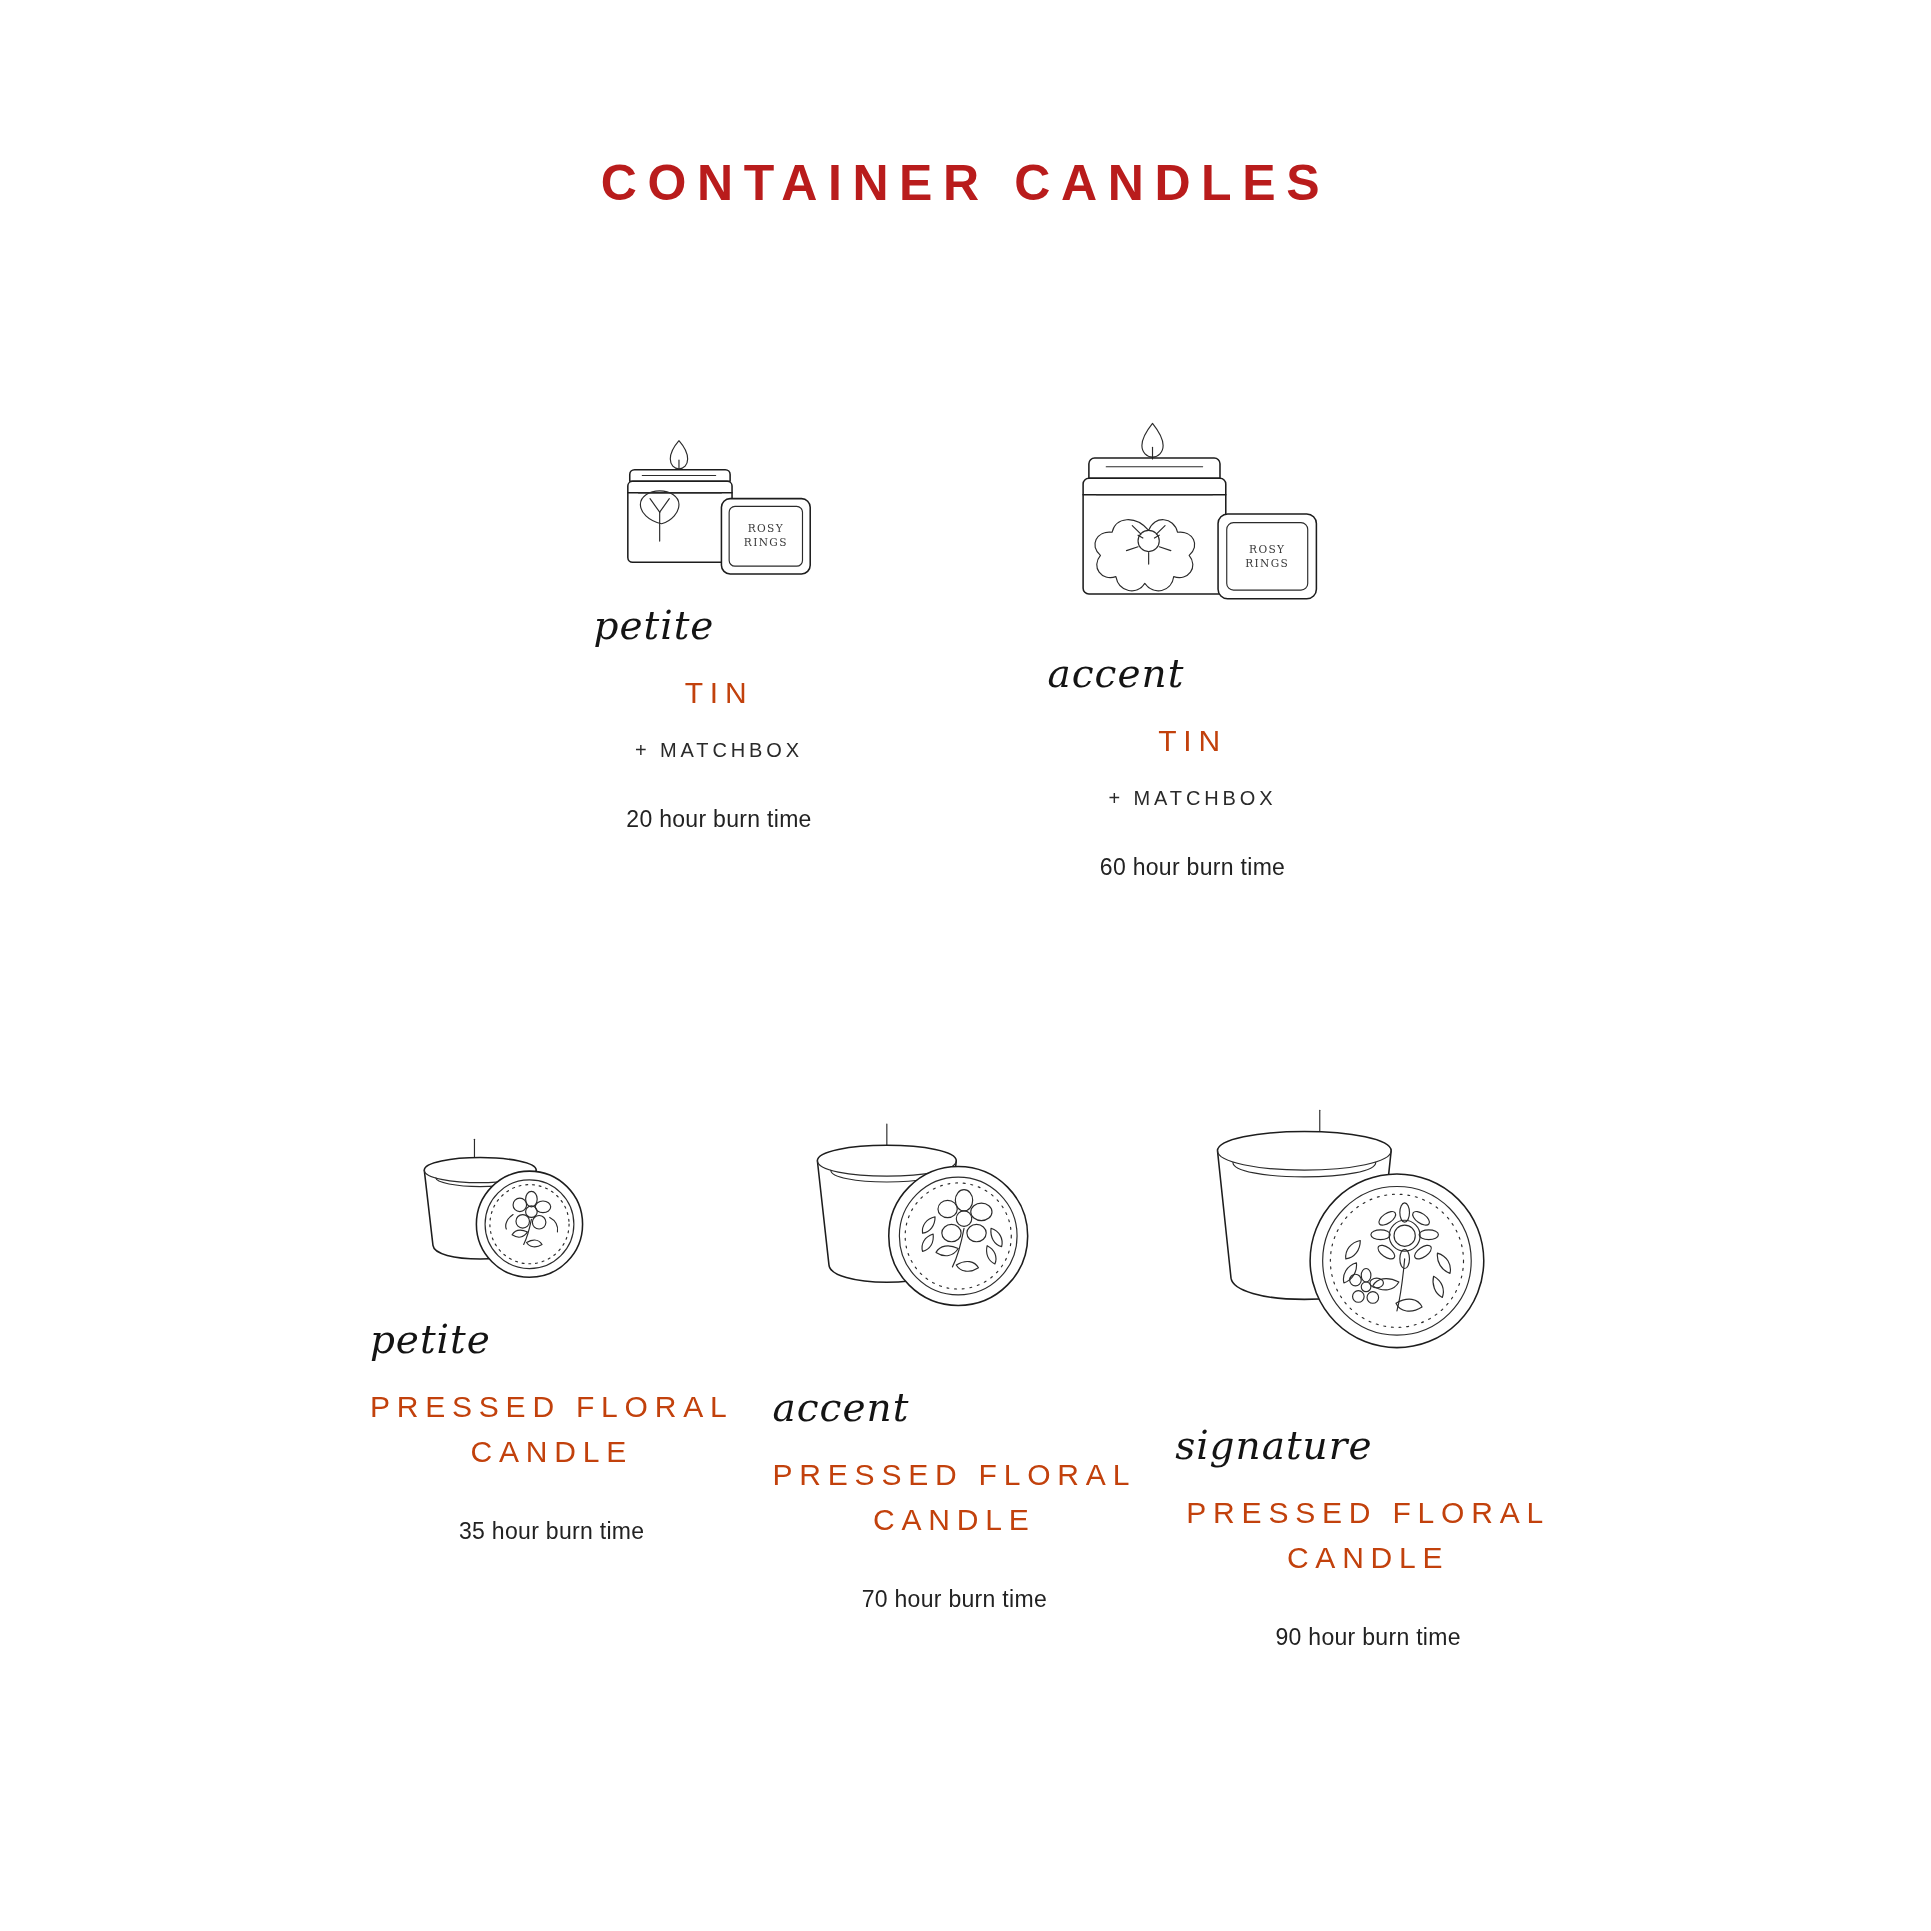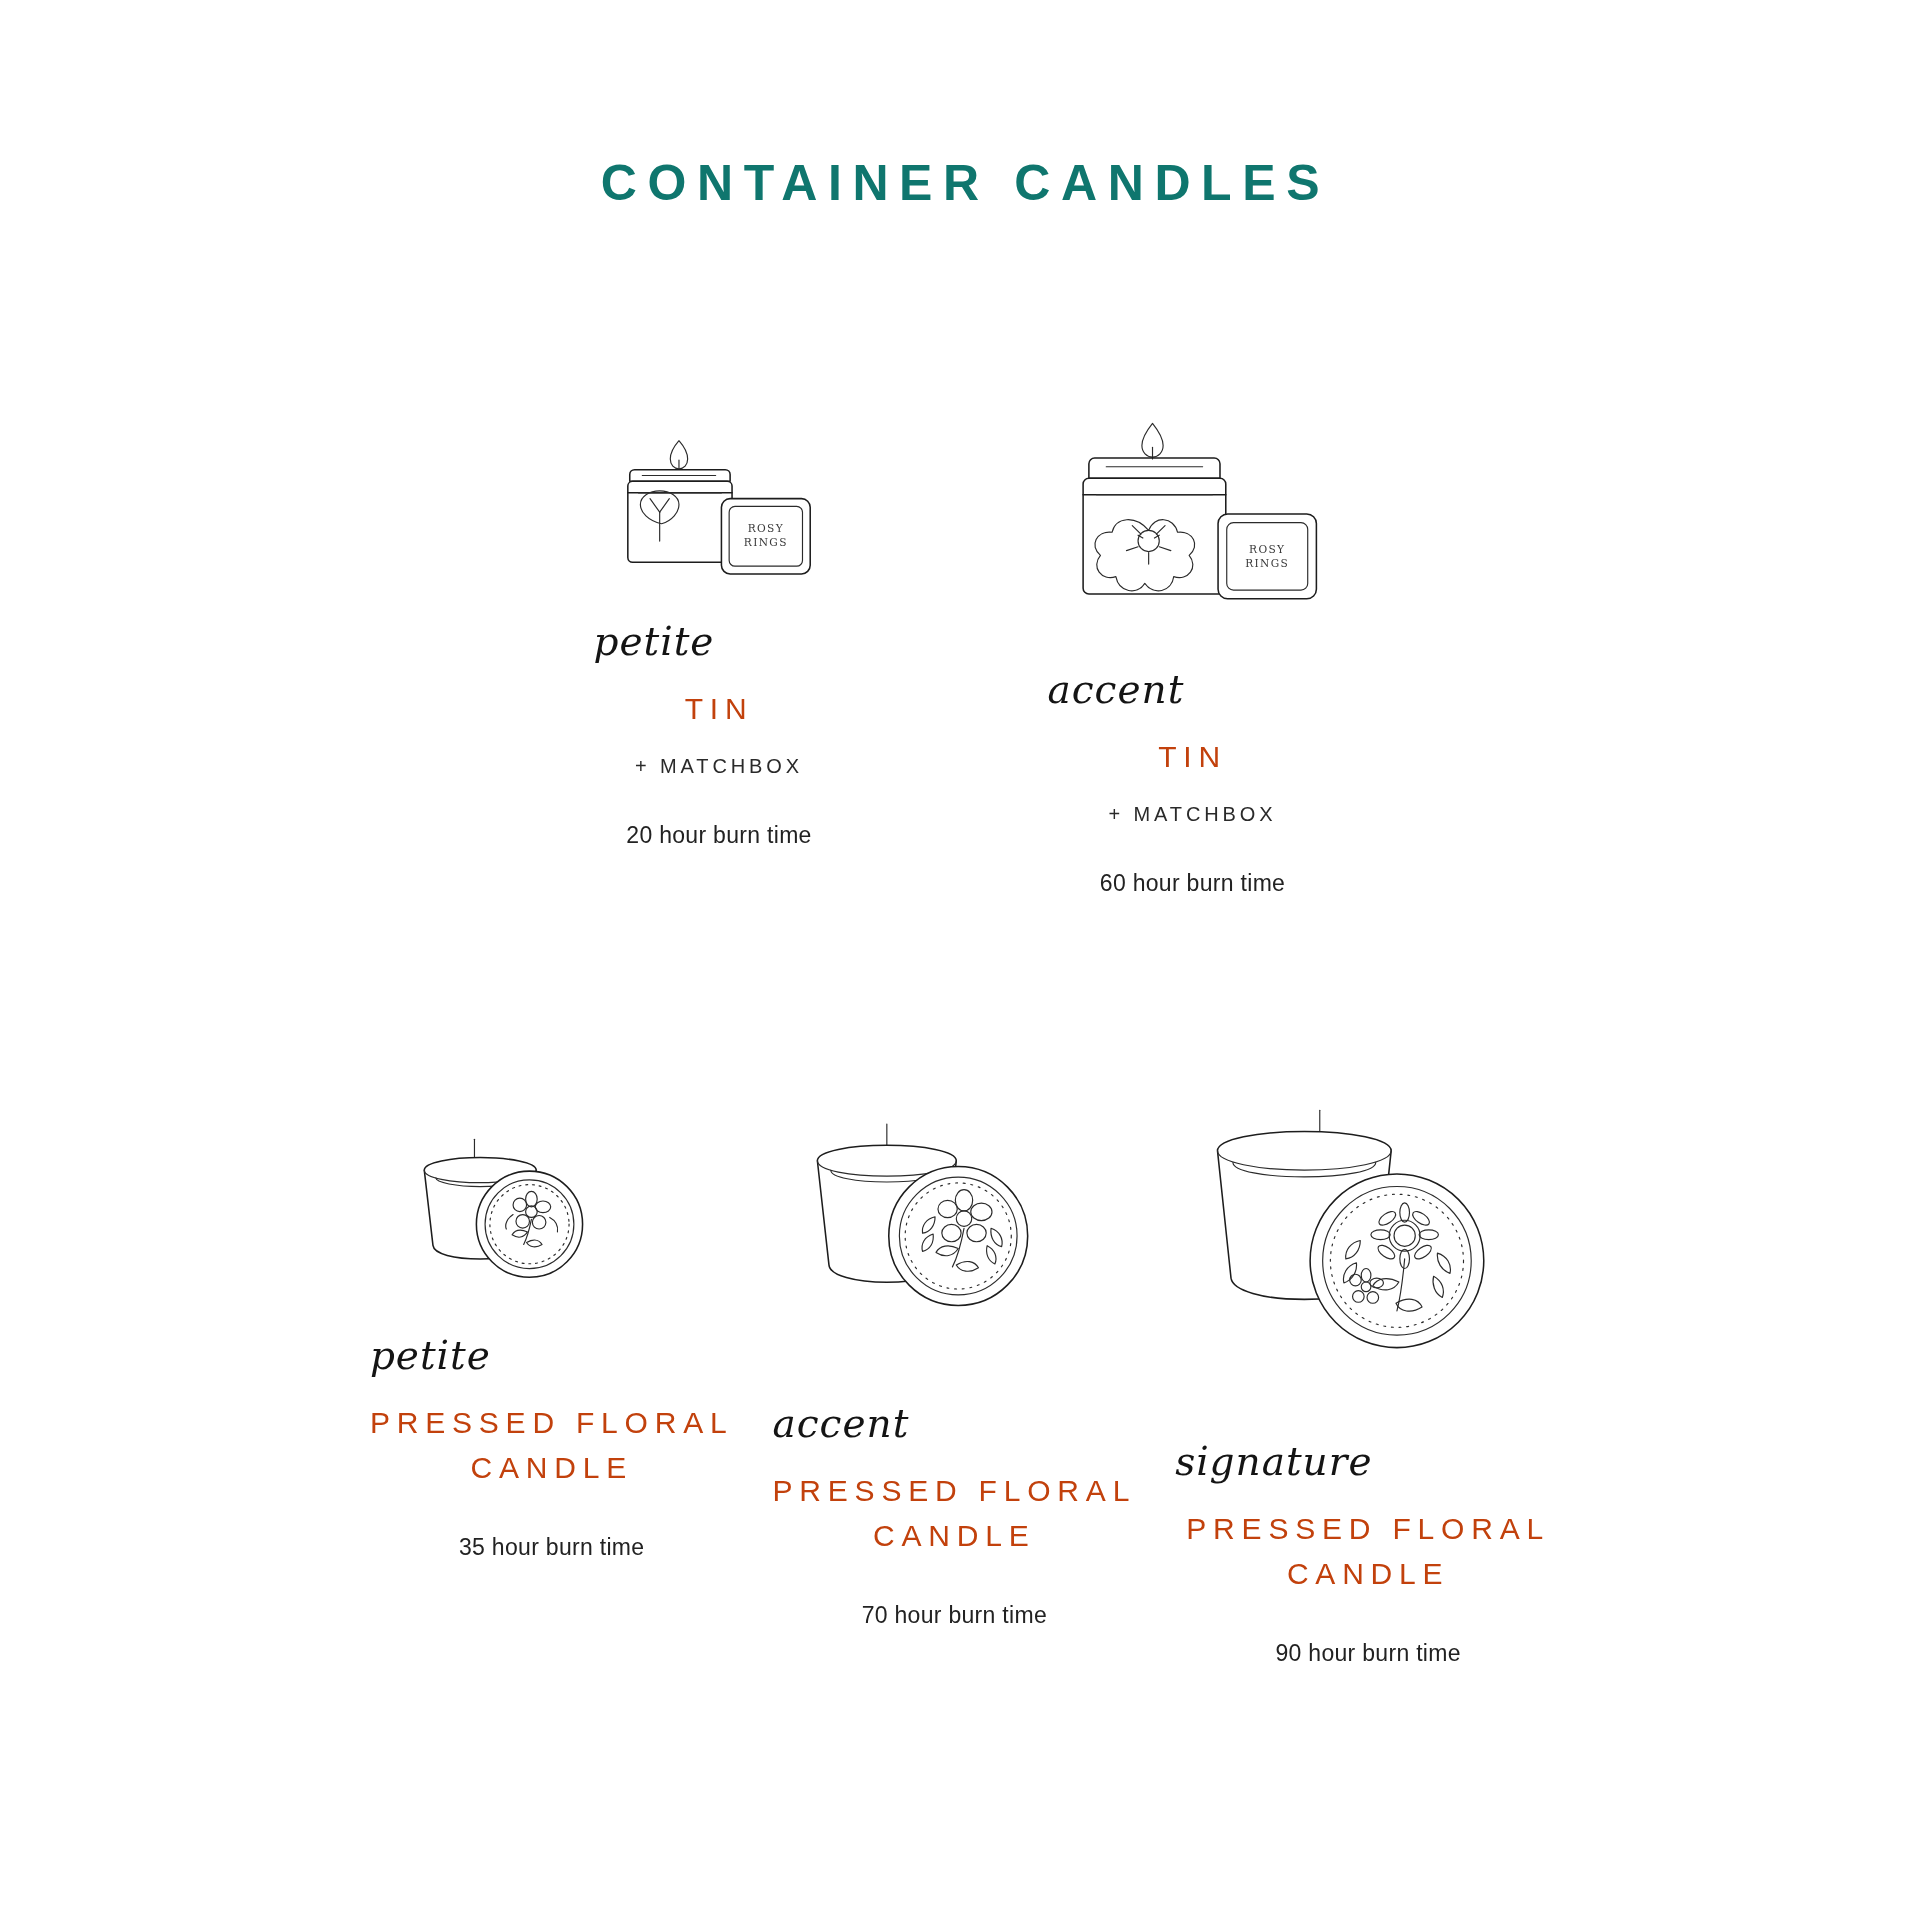--- a/index.html
+++ b/index.html
@@ -25,21 +25,21 @@
   
   .page-title {
     position: absolute;
     top: 154px;
     left: 0;
     width: 1931px;
     text-align: center;
     font-size: 50px;
     font-weight: 700;
     letter-spacing: 10.6px;
-    color: #0f766e;
+    color: #b91c1c;
   }
 
   
   .row {
     position: absolute;
     display: flex;
     justify-content: center;
     align-items: flex-start;
   }
   .row-tins {
@@ -64,21 +64,21 @@
     align-items: flex-end;
     justify-content: center;
   }
 
   .script {
     font-family: "DejaVu Serif", serif;
     font-style: italic;
     font-size: 39px;
     letter-spacing: 1px;
     color: #141414;
-    margin-top: 23px;
+    margin-top: 7px;
     line-height: 1;
   }
   .name {
     font-size: 30px;
     letter-spacing: 6.8px;
     color: #c2410c;
     margin-top: 25px;
     line-height: 1.5;
     text-align: center;
   }

